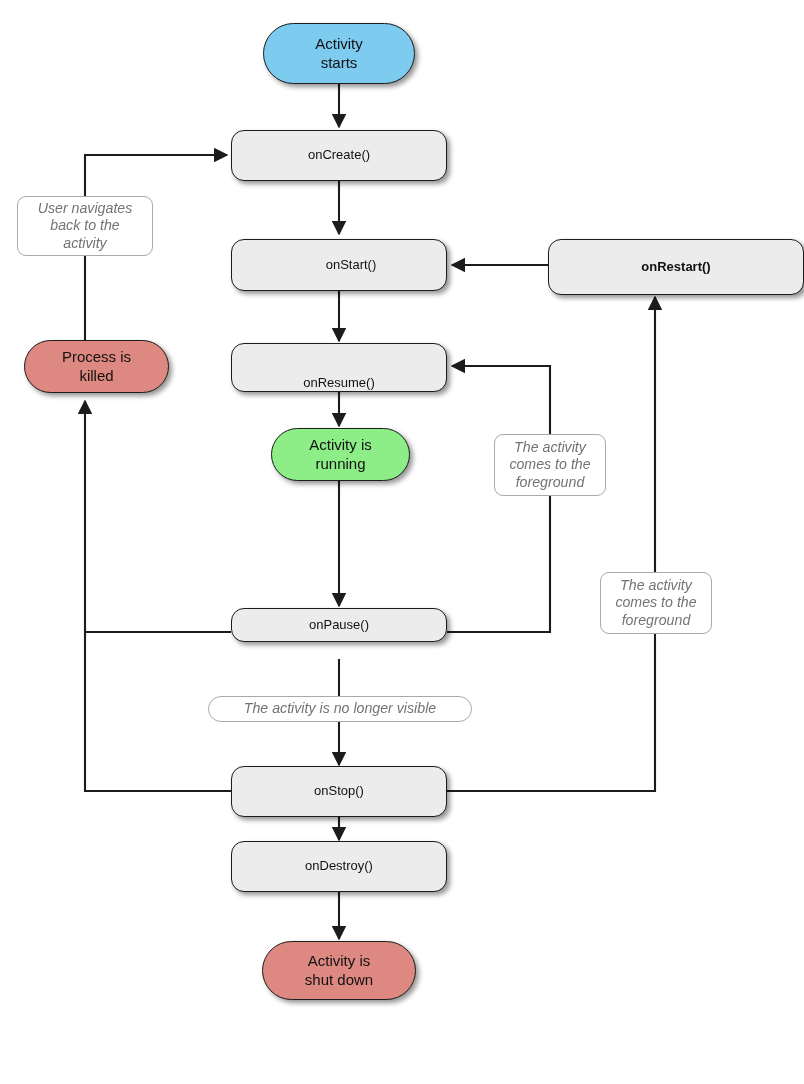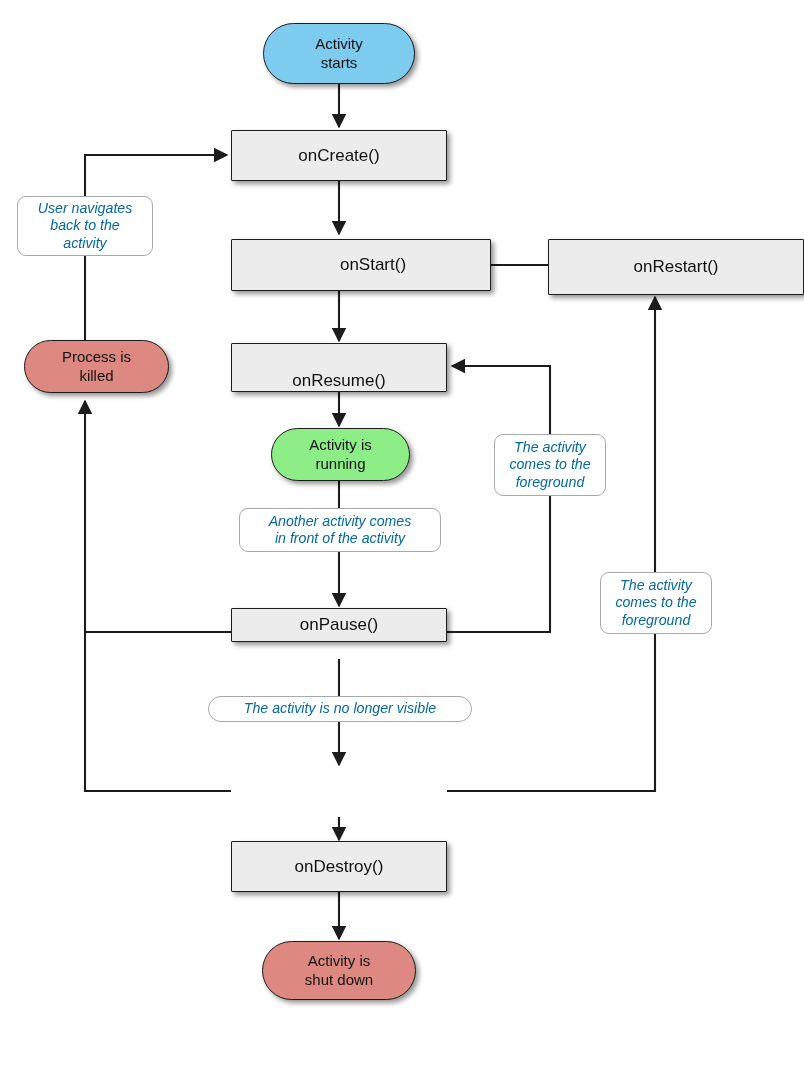--- a/index.html
+++ b/index.html
@@ -35,22 +35,22 @@
     align-items: center;
     justify-content: center;
     text-align: center;
     color: #111111;
     z-index: 3;
   }
 
   .method-box {
     background: #ececec;
     border: 1.6px solid #1c1c1c;
-    border-radius: 1px;
-    font-size: 17px;
+    border-radius: 13px;
+    font-size: 13px;
     line-height: 1.25;
     box-shadow: 3px 3px 5px rgba(0,0,0,0.42);
   }
 
   .state-pill {
     border: 1.6px solid #1c1c1c;
     border-radius: 999px;
     font-size: 15px;
     line-height: 1.22;
     box-shadow: 3px 3px 5px rgba(0,0,0,0.42);
@@ -66,21 +66,21 @@
     display: flex;
     align-items: center;
     justify-content: center;
     text-align: center;
     background: #ffffff;
     border: 1px solid #a9a9a9;
     border-radius: 9px;
     font-style: italic;
     font-size: 14.2px;
     line-height: 1.23;
-    color: #0369a1;
+    color: #737373;
     z-index: 4;
     padding: 2px 6px;
   }
   .label-note.pill { border-radius: 999px; align-items: center; }
 
   .nodetext { display: block; }
 </style>
 </head>
 <body>
 
@@ -125,60 +125,60 @@
   </svg>
 
   <div class="node state-pill start" style="left:263px; top:23px; width:152px; height:61px;">
     <span class="nodetext">Activity<br>starts</span>
   </div>
 
   <div class="node method-box" style="left:231px; top:130px; width:216px; height:51px;">
     <span class="nodetext">onCreate()</span>
   </div>
 
-  <div class="node method-box" style="left:231px; top:239px; width:260px; height:52px;padding-left:24px;">
+  <div class="node method-box" style="left:231px; top:239px; width:216px; height:52px;padding-left:24px;">
     <span class="nodetext">onStart()</span>
   </div>
 
-  <div class="node method-box" style="left:548px; top:239px; width:256px; height:56px;">
+  <div class="node method-box" style="left:548px; top:239px; width:256px; height:56px;font-weight:bold;">
     <span class="nodetext">onRestart()</span>
   </div>
 
   <div class="node method-box" style="left:231px; top:343px; width:216px; height:49px;align-items:flex-end;">
     <span class="nodetext">onResume()</span>
   </div>
 
   <div class="node state-pill run" style="left:271px; top:428px; width:139px; height:53px;">
     <span class="nodetext">Activity is<br>running</span>
   </div>
 
   <div class="node state-pill killed" style="left:24px; top:340px; width:145px; height:53px;">
     <span class="nodetext">Process is<br>killed</span>
   </div>
 
   <div class="node method-box" style="left:231px; top:608px; width:216px; height:34px;">
     <span class="nodetext">onPause()</span>
   </div>
 
+  <div class="node method-box" style="left:231px; top:766px; width:216px; height:51px;">
+    <span class="nodetext">onStop()</span>
+  </div>
 
   <div class="node method-box" style="left:231px; top:841px; width:216px; height:51px;">
     <span class="nodetext">onDestroy()</span>
   </div>
 
   <div class="node state-pill shut" style="left:262px; top:941px; width:154px; height:59px;">
     <span class="nodetext">Activity is<br>shut down</span>
   </div>
 
   <div class="label-note" style="left:17px; top:196px; width:136px; height:60px;">
     <span class="nodetext">User navigates<br>back to the<br>activity</span>
   </div>
 
-  <div class="label-note" style="left:239px; top:508px; width:202px; height:44px;">
-    <span class="nodetext">Another activity comes<br>in front of the activity</span>
-  </div>
 
   <div class="label-note" style="left:494px; top:434px; width:112px; height:62px;">
     <span class="nodetext">The activity<br>comes to the<br>foreground</span>
   </div>
 
   <div class="label-note" style="left:600px; top:572px; width:112px; height:62px;">
     <span class="nodetext">The activity<br>comes to the<br>foreground</span>
   </div>
 
 

